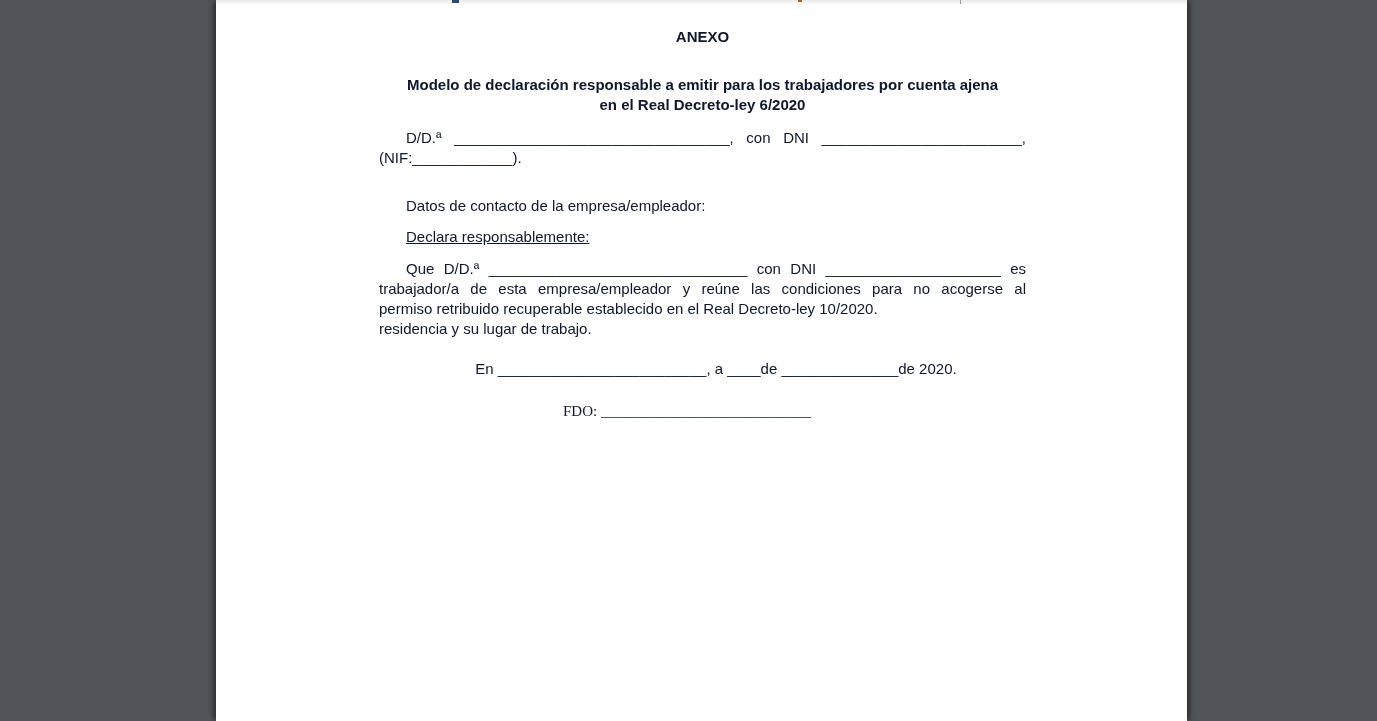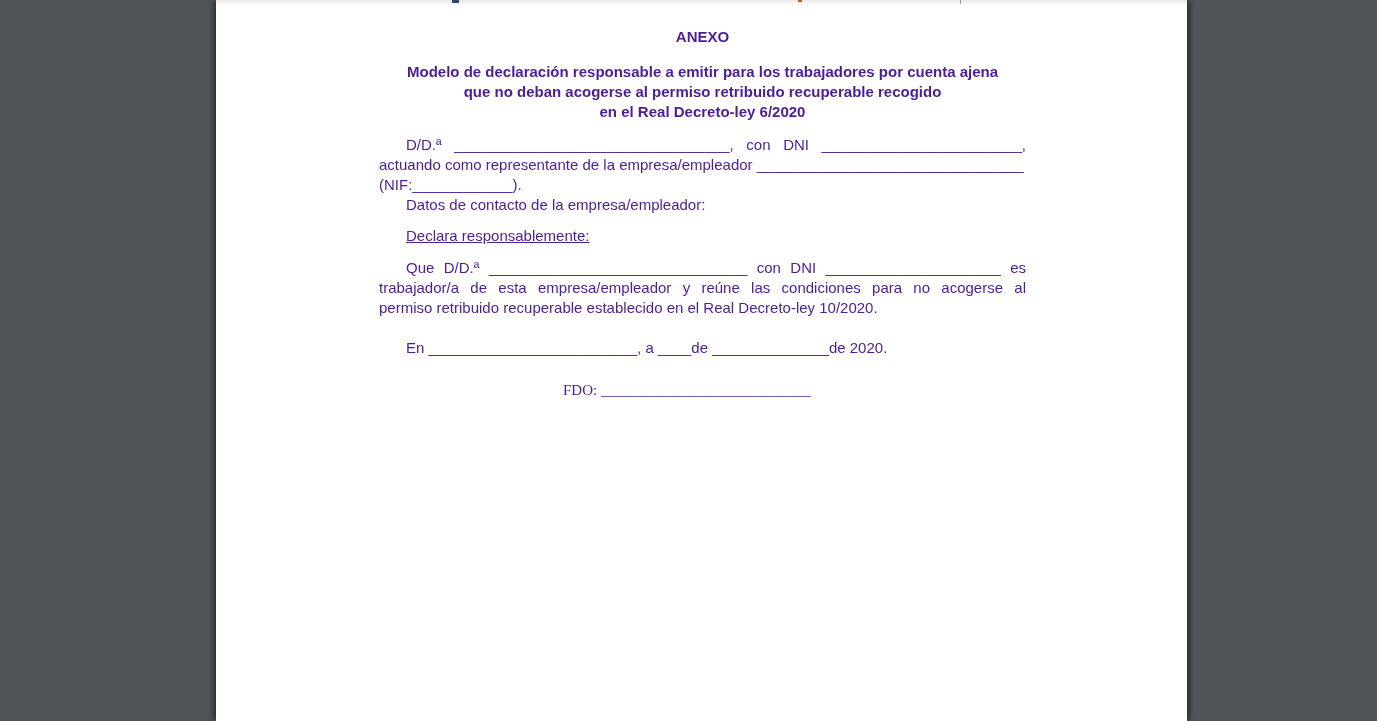--- a/index.html
+++ b/index.html
@@ -31,45 +31,45 @@
   }
   .speck { position: absolute; top: 0; }
   .speck-blue  { left: 236px; width: 7px; height: 3px; background: #31476b; }
   .speck-red   { left: 582px; width: 4px; height: 2px; background: #b5611f; }
   .speck-line  { left: 744px; width: 1px; height: 4px; background: #9a9a9a; }
 
   .content {
     position: absolute;
     left: 163px; top: 0;
     width: 647px;
-    color: #4c1d95;
+    color: #0f172a;
     font-size: 15px;
     line-height: 20px;
   }
 
   .line { white-space: pre; }
   .indent { text-indent: 27px; }
   .center { text-align: center; white-space: normal; }
   .bold { font-weight: bold; }
   .justify {
     white-space: normal;
     text-align: justify;
     text-align-last: justify;
   }
   .justify.indent { text-indent: 27px; }
 
   .block-title   { margin-top: 27px; }
-  .block-heading { margin-top: 15px; }
+  .block-heading { margin-top: 28px; }
   .block-p1      { margin-top: 13px; }
-  .block-datos   { margin-top: 0; }
+  .block-datos   { margin-top: 28px; }
   .block-list    { margin-top: 19px; }
   .block-declara { margin-top: 11px; text-decoration: underline; }
   .block-que     { margin-top: 12px; }
   .block-conste  { margin-top: 0; }
-  .block-fecha   { margin-top: 20px; }
+  .block-fecha   { margin-top: 20px; text-align: center; }
   .block-fdo     { margin-top: 22px; font-family: Liberation Serif, serif; }
   .fdo-offset    { padding-left: 184px; }
 </style>
 </head>
 <body>
 
 <div class="viewer-canvas">
 
   <div class="page">
 
@@ -78,42 +78,41 @@
       <span class="speck speck-red"></span>
       <span class="speck speck-line"></span>
     </div>
 
     <div class="content">
 
       <div class="line center bold block-title">ANEXO</div>
 
       <div class="block-heading">
         <div class="line center bold">Modelo de declaración responsable a emitir para los trabajadores por cuenta ajena</div>
-        <div class="line center bold">que no deban acogerse al permiso retribuido recuperable recogido</div>
         <div class="line center bold">en el Real Decreto-ley 6/2020</div>
       </div>
 
       <div class="block-p1">
         <div class="line justify indent">D/D.ª _________________________________, con DNI ________________________,</div>
-        <div class="line">actuando como representante de la empresa/empleador ________________________________</div>
         <div class="line">(NIF:____________).</div>
       </div>
 
       <div class="line indent block-datos">Datos de contacto de la empresa/empleador:</div>
 
 
       <div class="line indent block-declara">Declara responsablemente:</div>
 
       <div class="block-que">
         <div class="line justify indent">Que D/D.ª _______________________________ con DNI _____________________ es</div>
         <div class="line justify">trabajador/a de esta empresa/empleador y reúne las condiciones para no acogerse al</div>
         <div class="line">permiso retribuido recuperable establecido en el Real Decreto-ley 10/2020.</div>
       </div>
 
       <div class="block-conste">
+        <div class="line">residencia y su lugar de trabajo.</div>
       </div>
 
       <div class="line indent block-fecha">En _________________________, a ____de ______________de 2020.</div>
 
       <div class="line block-fdo fdo-offset">FDO: ____________________________</div>
 
     </div>
   </div>
 </div>
 

